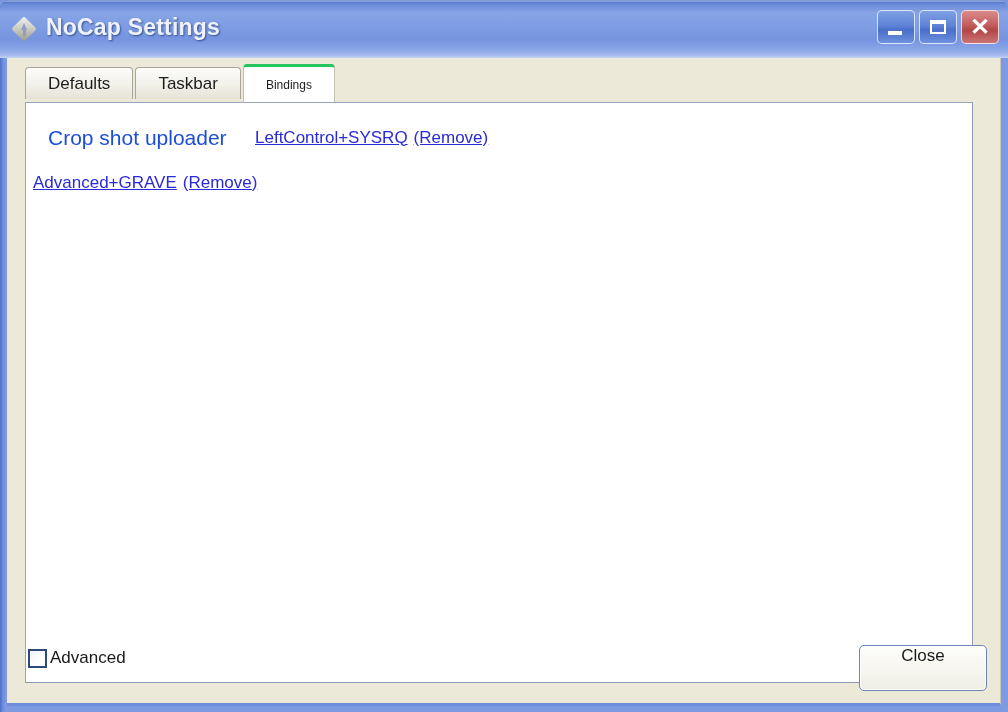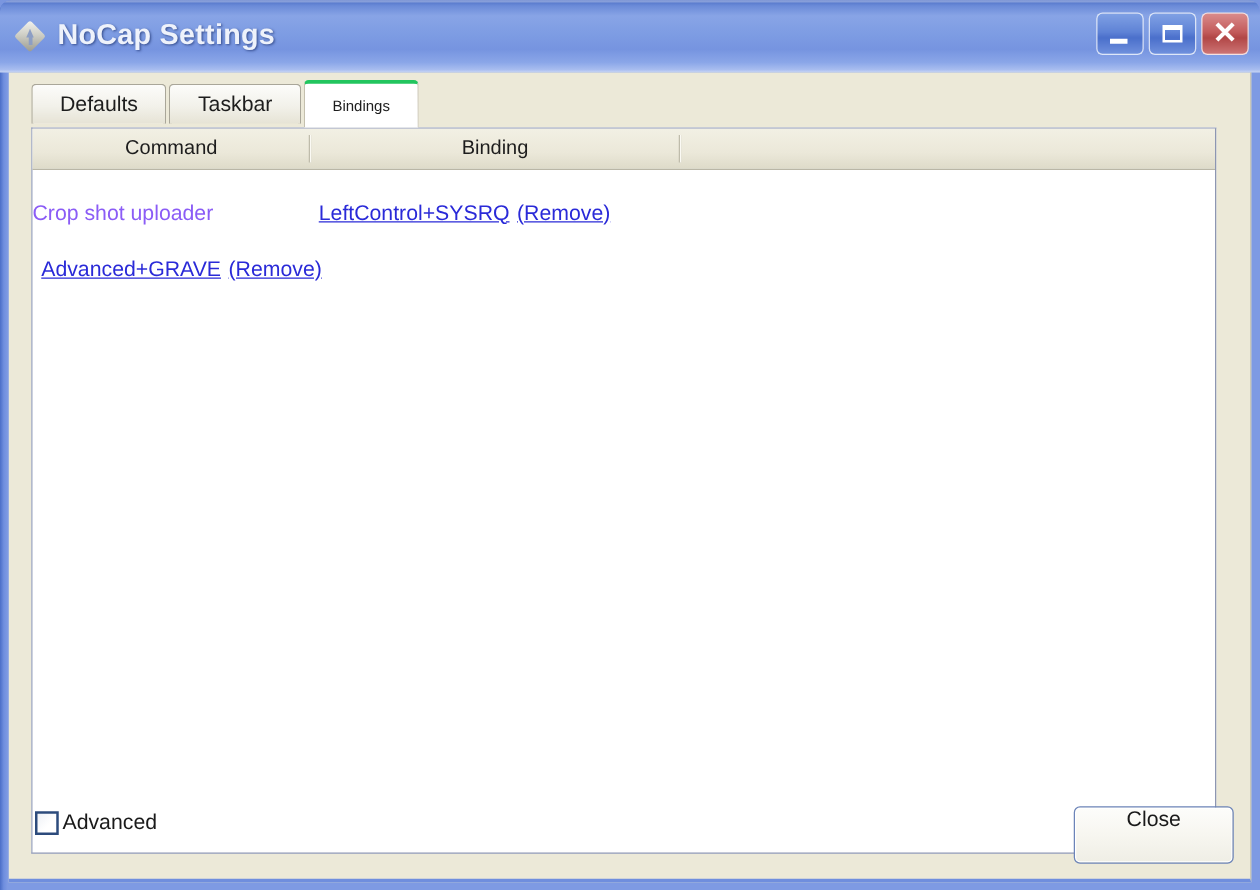--- a/index.html
+++ b/index.html
@@ -238,23 +238,24 @@
     position: relative;
     padding-top: 12px;
   }
   .row {
     display: flex;
     align-items: center;
     height: 45px;
   }
   .cell-cmd {
     width: 222px;
-    box-sizing: border-box;
-    font-size: 17px;
-    color: #8b5cf6;
+    padding-left: 22px;
+    box-sizing: border-box;
+    font-size: 21px;
+    color: #1d4ed8;
     white-space: nowrap;
   }
   .cell-bind {
     flex: 1;
     padding-left: 7px;
     box-sizing: border-box;
     font-size: 17px;
     white-space: nowrap;
   }
   .lnk {
@@ -346,27 +347,20 @@
       <div class="tab">
         <span>Taskbar</span>
       </div>
       <div class="tab active">
         <span>Bindings</span>
       </div>
     </div>
 
     <div class="listpanel">
 
-      <div class="list-header">
-        <div class="hdr-sep s1"></div>
-        <div class="hdr-sep s2"></div>
-        <div class="hdr-cell c1">Command</div>
-        <div class="hdr-cell c2">Binding</div>
-        <div class="hdr-cell c3"></div>
-      </div>
 
       <div class="list-rows">
 
         <div class="row">
           <div class="cell-cmd">Crop shot uploader</div>
           <div class="cell-bind">
             <span class="lnk">LeftControl+SYSRQ</span><span class="lnk remove">(Remove)</span>
           </div>
         </div>
 

